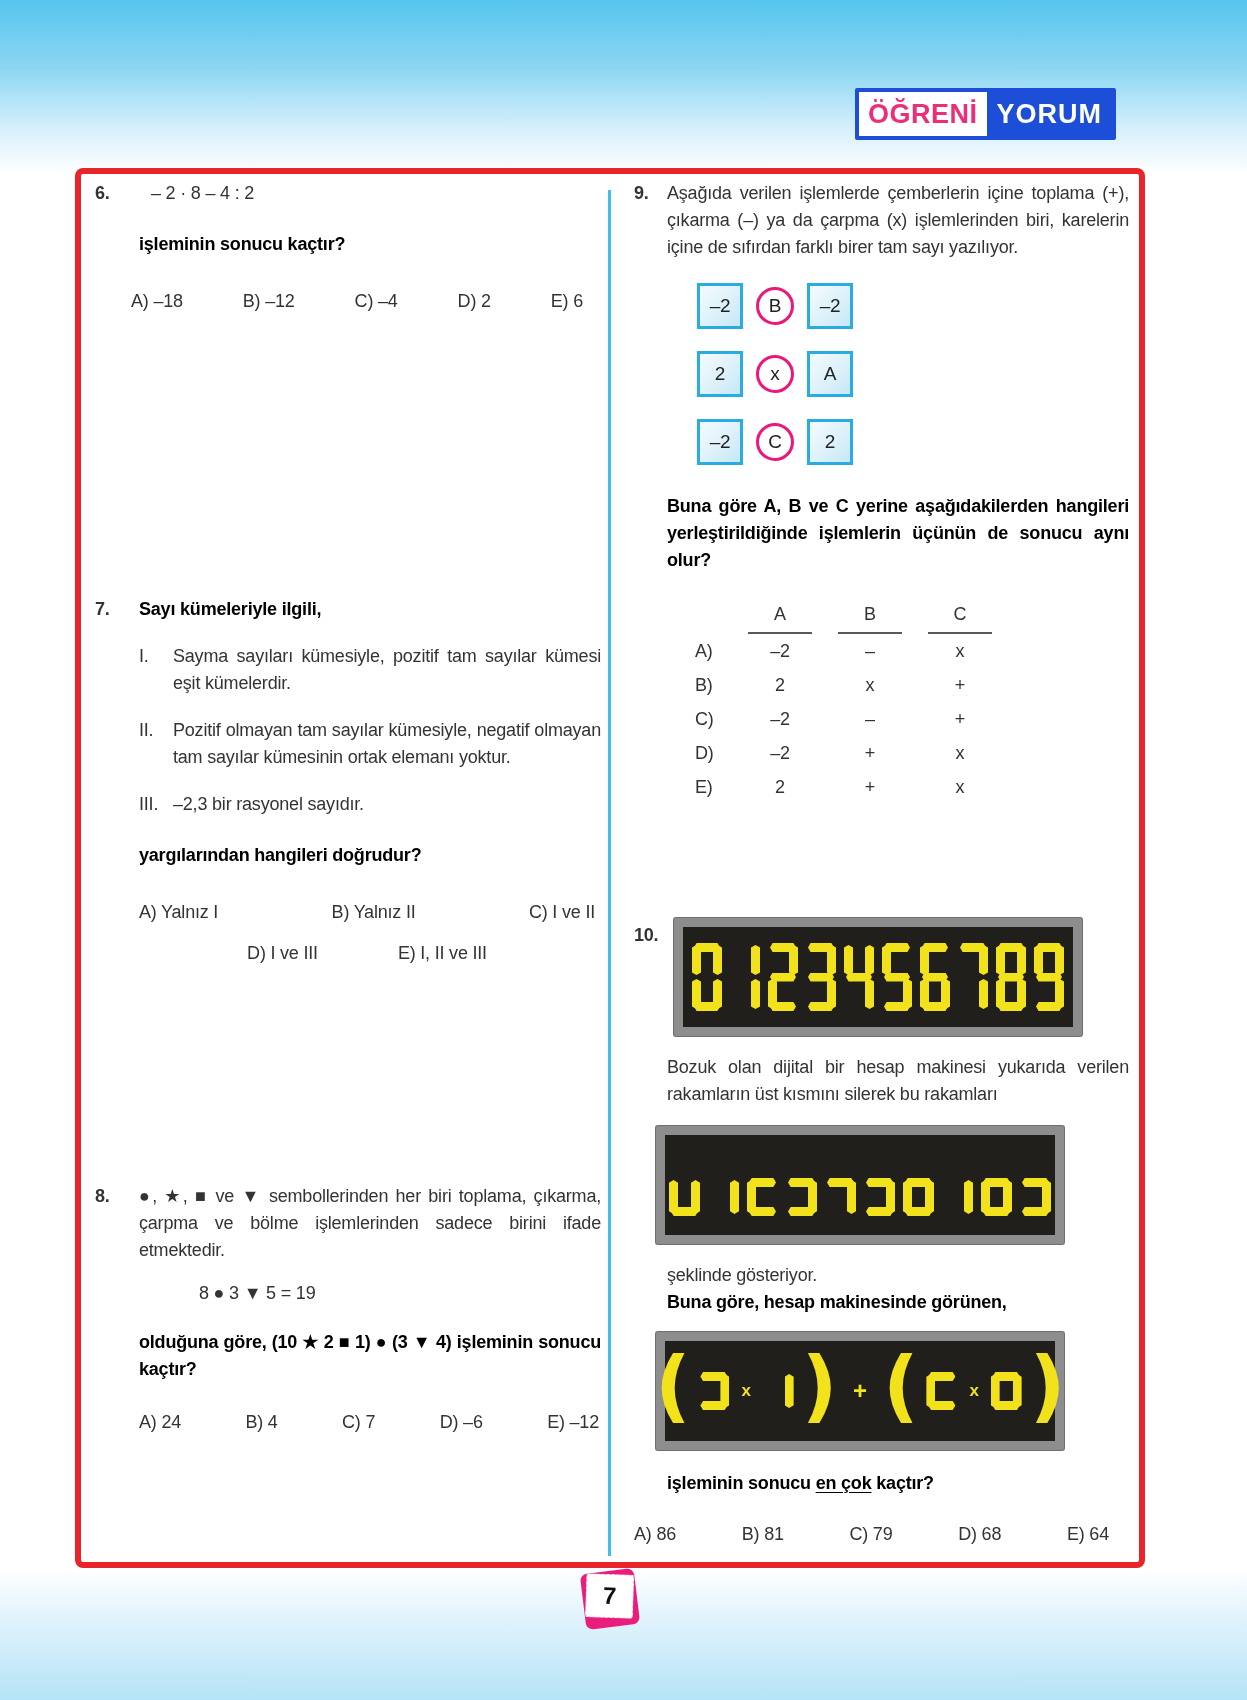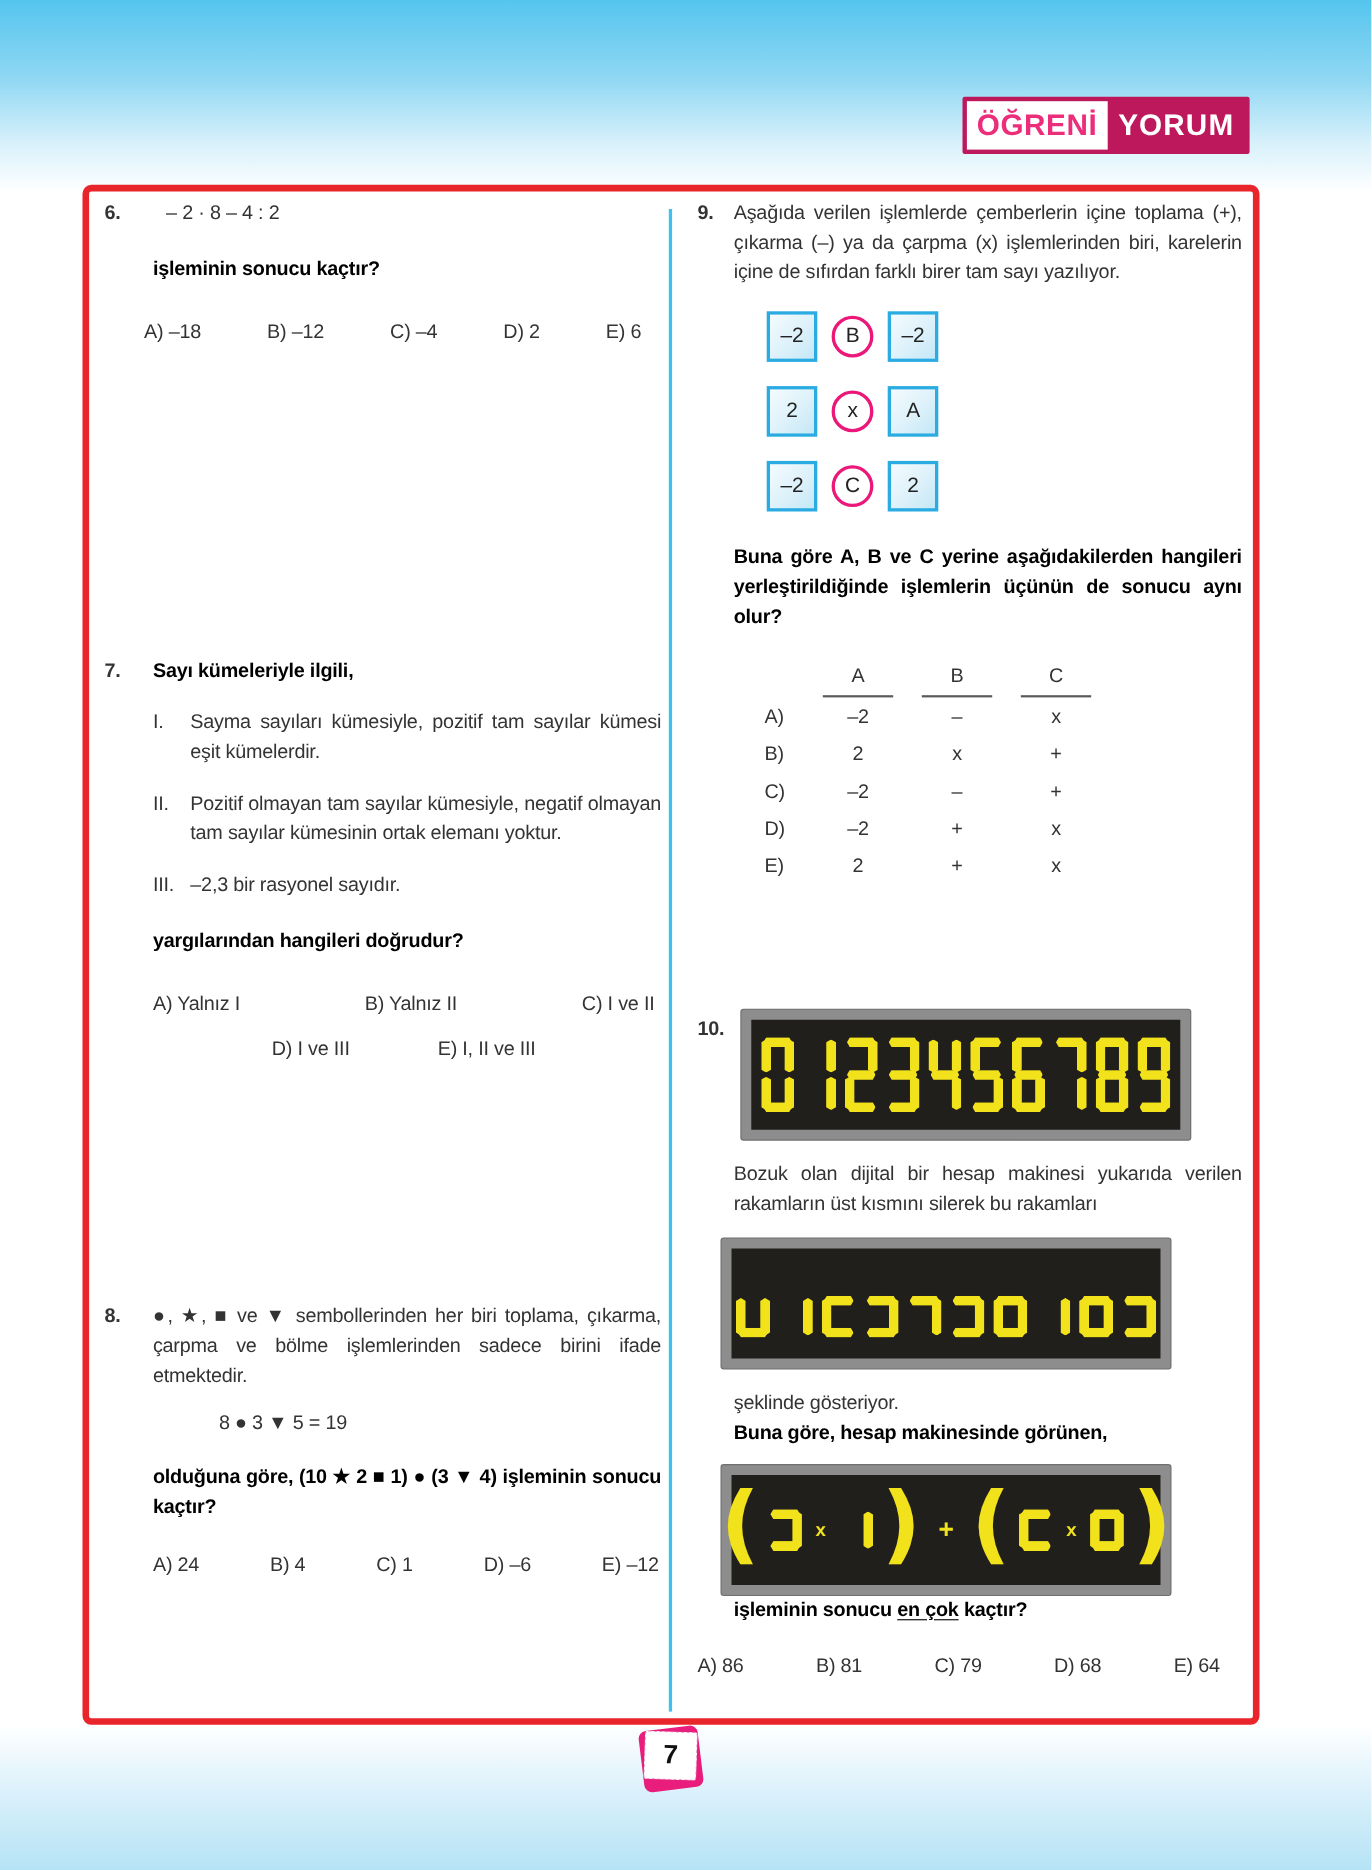--- a/index.html
+++ b/index.html
@@ -4,22 +4,22 @@
 <style>
   html,body{margin:0;padding:0;background:#fff;}
   #page{position:relative;width:1247px;height:1700px;overflow:hidden;
         font-family:"Liberation Sans",sans-serif;color:#2e2e2e;background:#ffffff;}
   .band-top{position:absolute;top:0;left:0;right:0;height:175px;
         background:linear-gradient(180deg,#55c5ee 0%,#8ed7f3 40%,#d9f1fb 75%,#ffffff 100%);}
   .band-bottom{position:absolute;bottom:0;left:0;right:0;height:132px;
         background:linear-gradient(180deg,#ffffff 0%,#dcf1fb 45%,#b5e3f6 100%);}
 
   
-  .logo{position:absolute;left:875px;top:88px;height:44px;display:flex;align-items:stretch;
-        background:#be185d;padding:4px;border-radius:2px;}
+  .logo{position:absolute;left:855px;top:88px;height:44px;display:flex;align-items:stretch;
+        background:#1d4ed8;padding:4px;border-radius:2px;}
   .logo .left{background:#ffffff;color:#ec2e7a;font-weight:bold;font-size:27px;
         display:flex;align-items:center;padding:0 9px;letter-spacing:0.5px;}
   .logo .right{color:#ffffff;font-weight:bold;font-size:27px;display:flex;align-items:center;
         padding:0 10px;letter-spacing:1px;}
 
   
   #content{position:absolute;left:75px;top:168px;width:1070px;height:1400px;box-sizing:border-box;
         border:6px solid #e8252b;border-radius:8px;background:#ffffff;}
   .divider{position:absolute;left:527px;top:16px;width:3px;height:1366px;background:#3fc0ee;}
 
@@ -155,21 +155,21 @@
     <div class="q lq" style="top:1009px;">
       <div class="qtop">
         <span class="qnum" style="width:44px;">8.</span>
         <span class="just" style="width:462px;">●, ★, ■ ve ▼ sembollerinden her biri toplama, çıkarma, çarpma ve bölme işlemlerinden sadece birini ifade etmektedir.</span>
       </div>
       <div class="body" style="margin-left:104px;margin-top:16px;">8 ● 3 ▼ 5 = 19</div>
       <div class="body bold just" style="margin-top:22px;width:462px;">olduğuna göre, (10 ★ 2 ■ 1) ● (3 ▼ 4) işleminin sonucu kaçtır?</div>
       <div class="opts body" style="margin-top:26px;width:460px;">
         <span>A) 24</span>
         <span>B) 4</span>
-        <span>C) 1</span>
+        <span>C) 7</span>
         <span>D) –6</span>
         <span>E) –12</span>
       </div>
     </div>
 
     <div class="q rq" style="top:6px;">
       <div class="qtop">
         <span class="qnum" style="width:33px;">9.</span>
         <span class="just" style="width:462px;">Aşağıda verilen işlemlerde çemberlerin içine toplama (+), çıkarma (–) ya da çarpma (x) işlemlerinden biri, karelerin içine de sıfırdan farklı birer tam sayı yazılıyor.</span>
       </div>
@@ -379,21 +379,21 @@
           </div>
           <span class="lcd-op">x</span>
           <div class="cell half">
             <div class="seg sC v"></div>
             <div class="seg sD h"></div>
             <div class="seg sE v"></div>
             <div class="seg sG h"></div>
           </div>
           <span class="paren">)</span>
         </div>
-      <div class="rbody bold" style="">
+      <div class="rbody bold" style="margin-top:20px;">
         <span>işleminin sonucu </span><span class="ul">en çok</span><span> kaçtır?</span>
       </div>
       <div class="opts" style="margin-top:24px;width:475px;">
         <span>A) 86</span>
         <span>B) 81</span>
         <span>C) 79</span>
         <span>D) 68</span>
         <span>E) 64</span>
       </div>
     </div>

